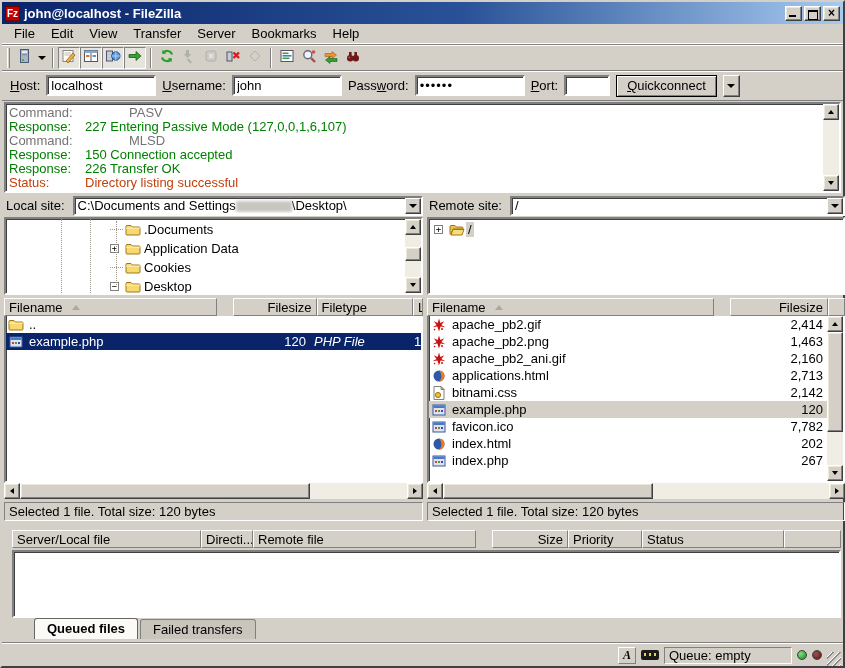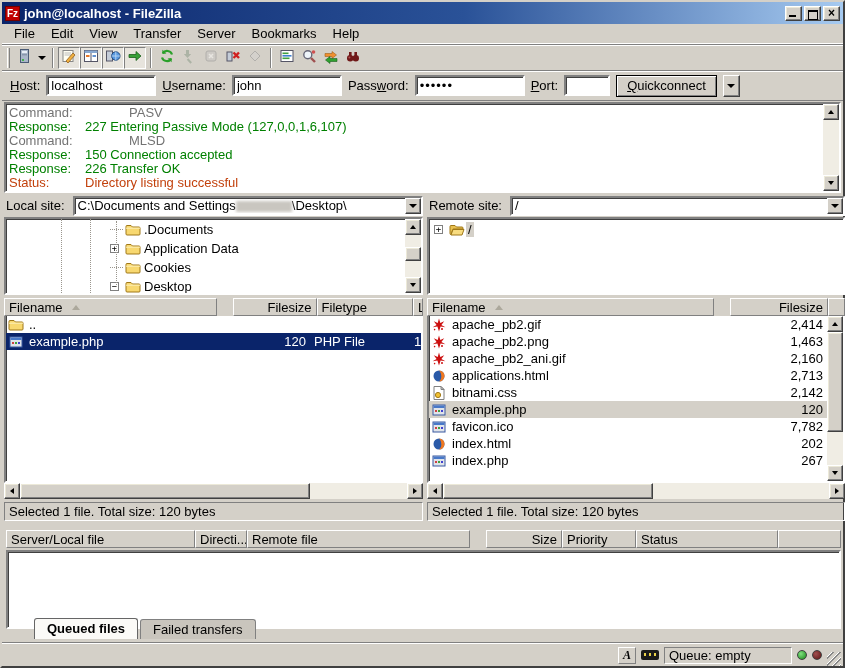--- a/index.html
+++ b/index.html
@@ -129,21 +129,21 @@
   .frow.sel { background:#0a246a; color:#fff; }
   .frow.sel-in { background:#d4d0c8; }
   .fc { padding:0 4px; overflow:hidden; }
   .fc.num { text-align:right; }
   .fi { width:16px; height:16px; flex:none; margin:0 1px 0 2px; }
 
   .status-row { height:19px; flex:none; margin-top:3px; border:1px solid; border-color:#808080 #fff #fff #808080;
                 display:flex; align-items:center; padding-left:4px; }
 
   
-  .queue { position:absolute; top:528px; left:4px; right:2px; height:99px; display:flex; flex-direction:column; }
+  .queue { position:absolute; top:528px; left:10px; right:2px; height:88px; display:flex; flex-direction:column; }
   .qhdr { height:20px; flex:none; display:flex; }
   .qbody { flex:1; background:#fff; border:2px solid; border-color:#808080 #fff #fff #808080;
            box-shadow:inset 1px 1px 0 #404040; }
 
   
   .tabs { position:absolute; top:616px; left:2px; height:21px; display:flex; align-items:flex-end; padding-left:30px; gap:2px; }
   .tab { height:20px; padding:2px 12px 0; background:#c9c5bd; border:1px solid #808080; border-bottom:none;
          border-radius:3px 3px 0 0; white-space:nowrap; }
   .tab.active { background:#fbfaf7; font-weight:bold; height:21px; border-color:#666; }
 
@@ -448,21 +448,21 @@
           <div class="frow sel">
             <span class="fi"><svg width="16" height="16" viewBox="0 0 16 16">
                   <rect x="2" y="3" width="12" height="10" fill="#e0e4ea" stroke="#3858a0"></rect>
                   <rect x="2.5" y="3.5" width="11" height="2.5" fill="#4878c8"></rect>
                   <rect x="4" y="8" width="2" height="2" fill="#d04040"></rect>
                   <rect x="7" y="8" width="2" height="2" fill="#40a040"></rect>
                   <rect x="10" y="8" width="2" height="2" fill="#4040d0"></rect>
                 </svg></span>
             <span class="fc" style="width:200px;">example.php</span>
             <span class="fc num" style="width:85px;">120</span>
-            <span class="fc" style="width:100px;">PHP File</span>
+            <span class="fc" style="width:100px;font-style:italic;">PHP File</span>
             <span class="fc" style="flex:1;">1</span>
           </div>
         </div>
       </div>
       <div class="hsb">
         <div class="sb-btn">
             <span class="tri-l"></span>
           </div>
         <div class="sb-track" style="display:flex;">
             <div class="sb-thumb" style="width:290px;"></div>

